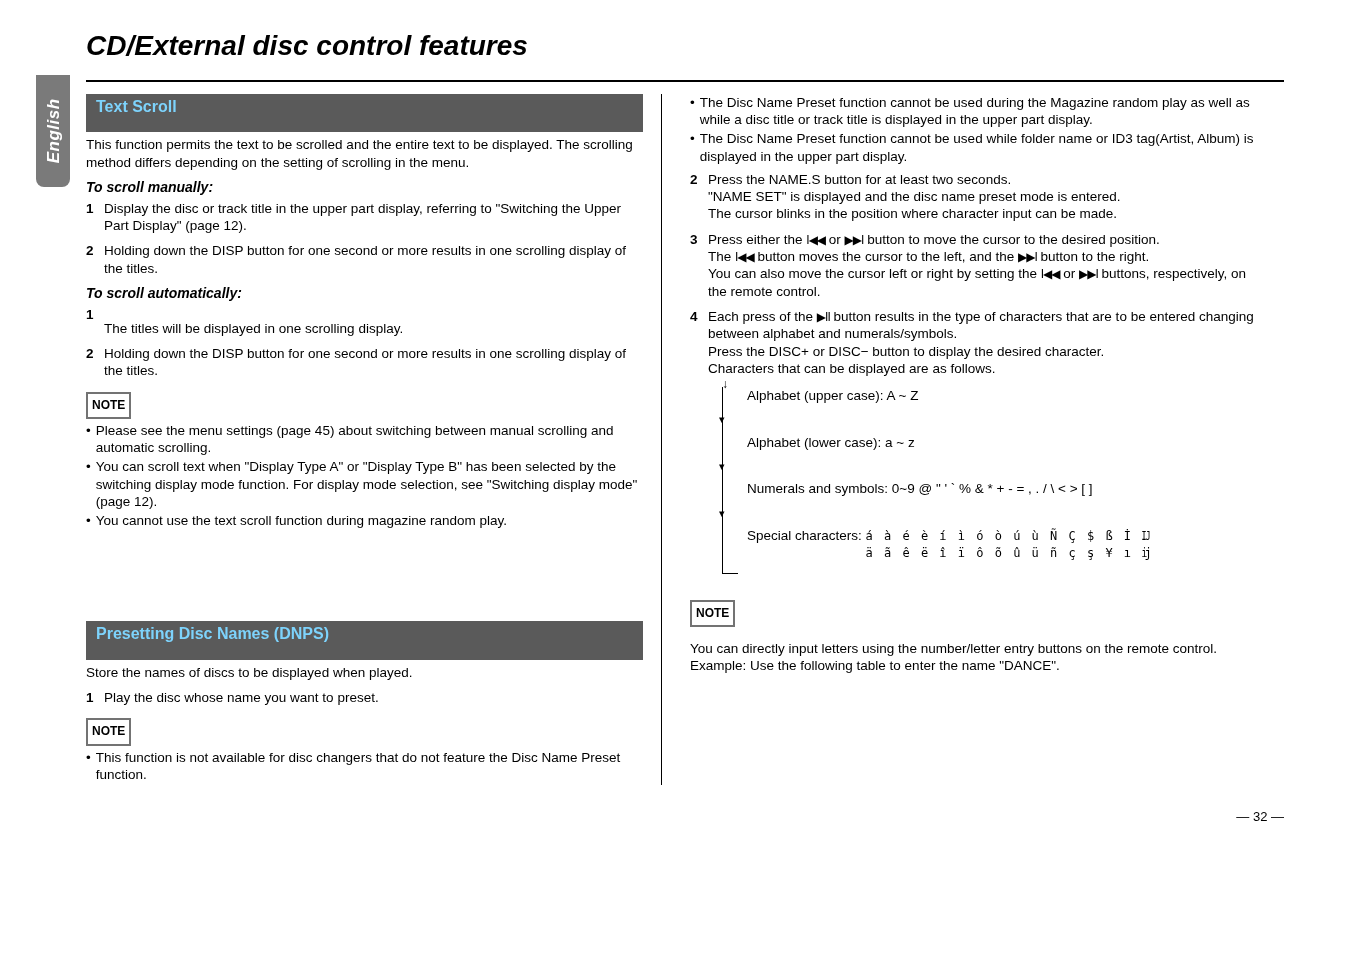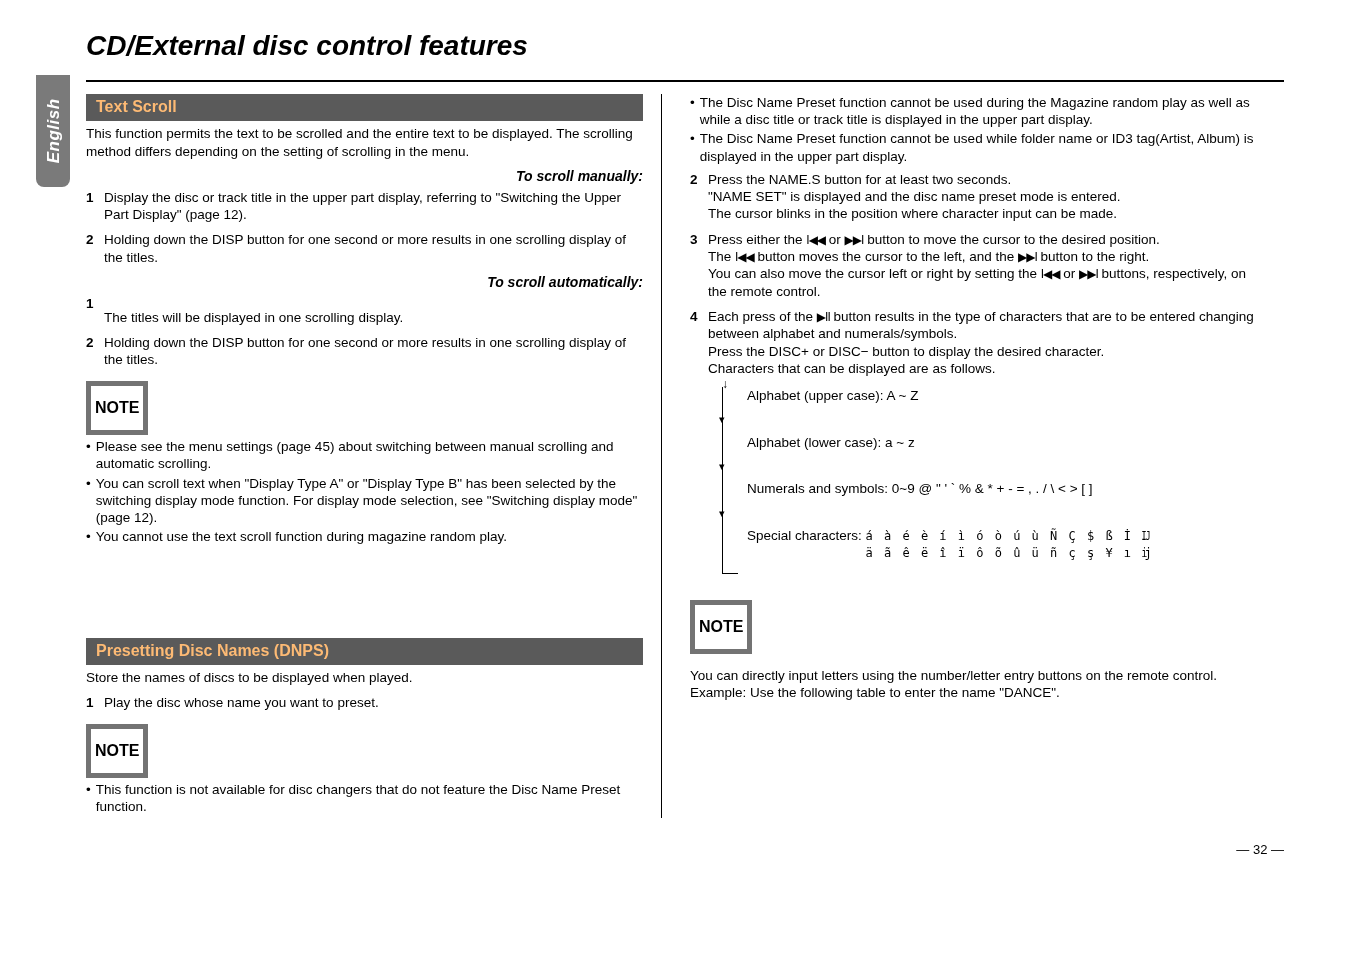--- a/index.html
+++ b/index.html
@@ -53,42 +53,41 @@
     gap: 24px;
   }
   .col {
     width: 576px;
     border-right: 1px solid #000;
     padding-right: 18px;
   }
   .col:last-child { border-right: none; padding-right: 0; padding-left: 4px; }
   .section-head {
     background: #5a5a5a;
-    color: #fdba74;
+    color: #7dd3fc;
     font-weight: bold;
     font-size: 16px;
-    padding: 3px 10px 4px 10px;
+    padding: 3px 10px 15px 10px;
     margin-bottom: 4px;
   }
   .intro { margin-bottom: 8px; }
   .sub-head {
     font-weight: bold;
     font-style: italic;
     font-size: 14px;
     margin-top: 8px;
     margin-bottom: 3px;
-    text-align: right;
   }
   .num-item { display: flex; margin-bottom: 8px; }
   .num-item .n { font-weight: bold; width: 18px; flex-shrink: 0; }
   .num-item .t { flex: 1; }
   .sub-t { margin-top:14px; }
   .note-box {
-    display:inline-block; border:5px solid #737373; padding:12px 4px;
-    font-size:16px; font-weight:bold; margin: 4px 0 3px 0;
+    display:inline-block; border:2px solid #737373; padding:4px 4px;
+    font-size:12px; font-weight:bold; margin: 4px 0 3px 0;
   }
   ul.bullets { list-style:none; padding-left:0; }
   ul.bullets li { display:flex; margin-bottom:2px; }
   ul.bullets li::before { content:"•"; margin-right:5px; }
   .big-gap { height: 90px; }
   .pagenum { text-align:right; margin-top:24px; font-size:13px; }
   .icon { font-family: Arial, sans-serif; font-size:12px; letter-spacing:-1px; }
   .char-flow {
     margin: 10px 0 2px 14px;
     border-left: 1px solid #000;

